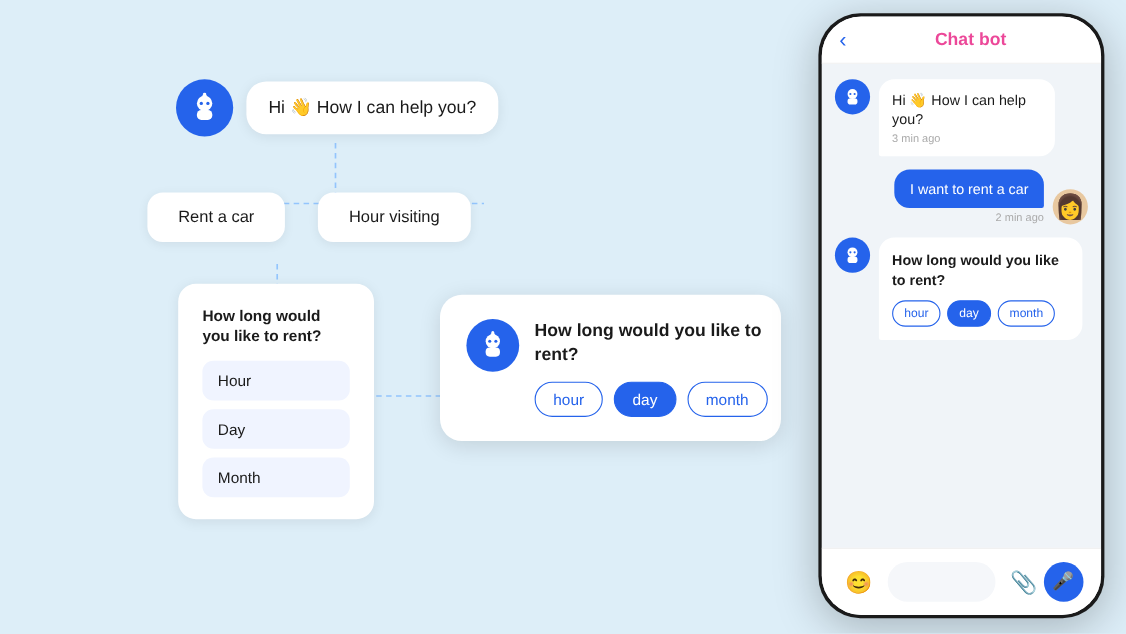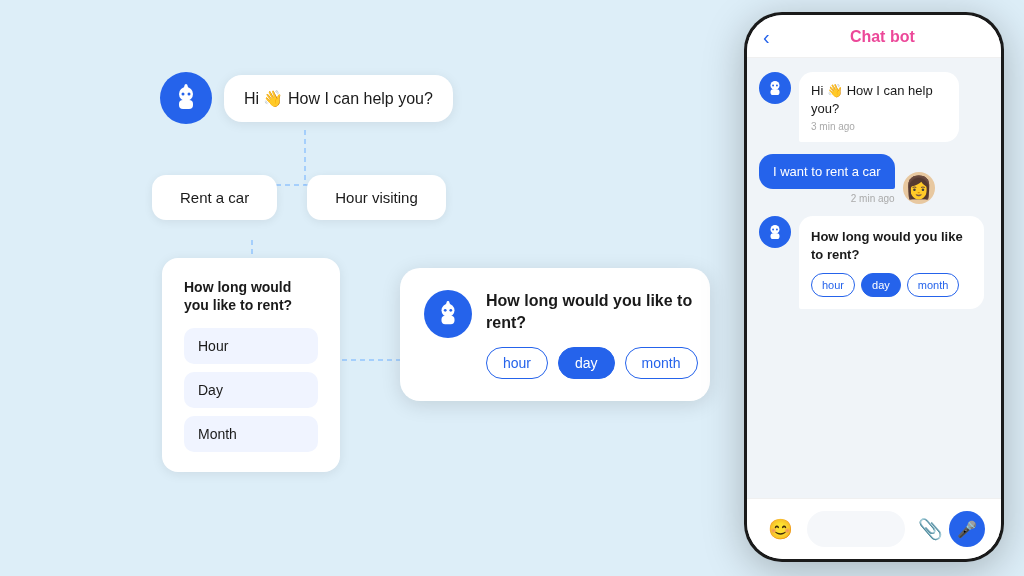--- a/index.html
+++ b/index.html
@@ -50,21 +50,21 @@
       font-size: 16px;
       font-weight: 500;
       color: #1a1a1a;
       box-shadow: 0 2px 12px rgba(0,0,0,0.08);
     }
 
     
     .options-row {
       position: absolute;
       top: 175px;
-      left: 152px;
+      left: 134px;
       display: flex;
       gap: 30px;
     }
     .option-box {
       background: white;
       border-radius: 14px;
       padding: 14px 28px;
       font-size: 15px;
       font-weight: 500;
       color: #1a1a1a;
@@ -253,20 +253,21 @@
     .timestamp {
       font-size: 10px;
       color: #aaa;
       margin-top: 4px;
     }
 
     
     .user-msg-row {
       display: flex;
       align-items: flex-end;
+      justify-content: flex-end;
       gap: 8px;
     }
     .user-msg-col {
       display: flex;
       flex-direction: column;
       align-items: flex-end;
     }
     .user-bubble {
       background: #2563eb;
       border-radius: 14px 14px 2px 14px;

